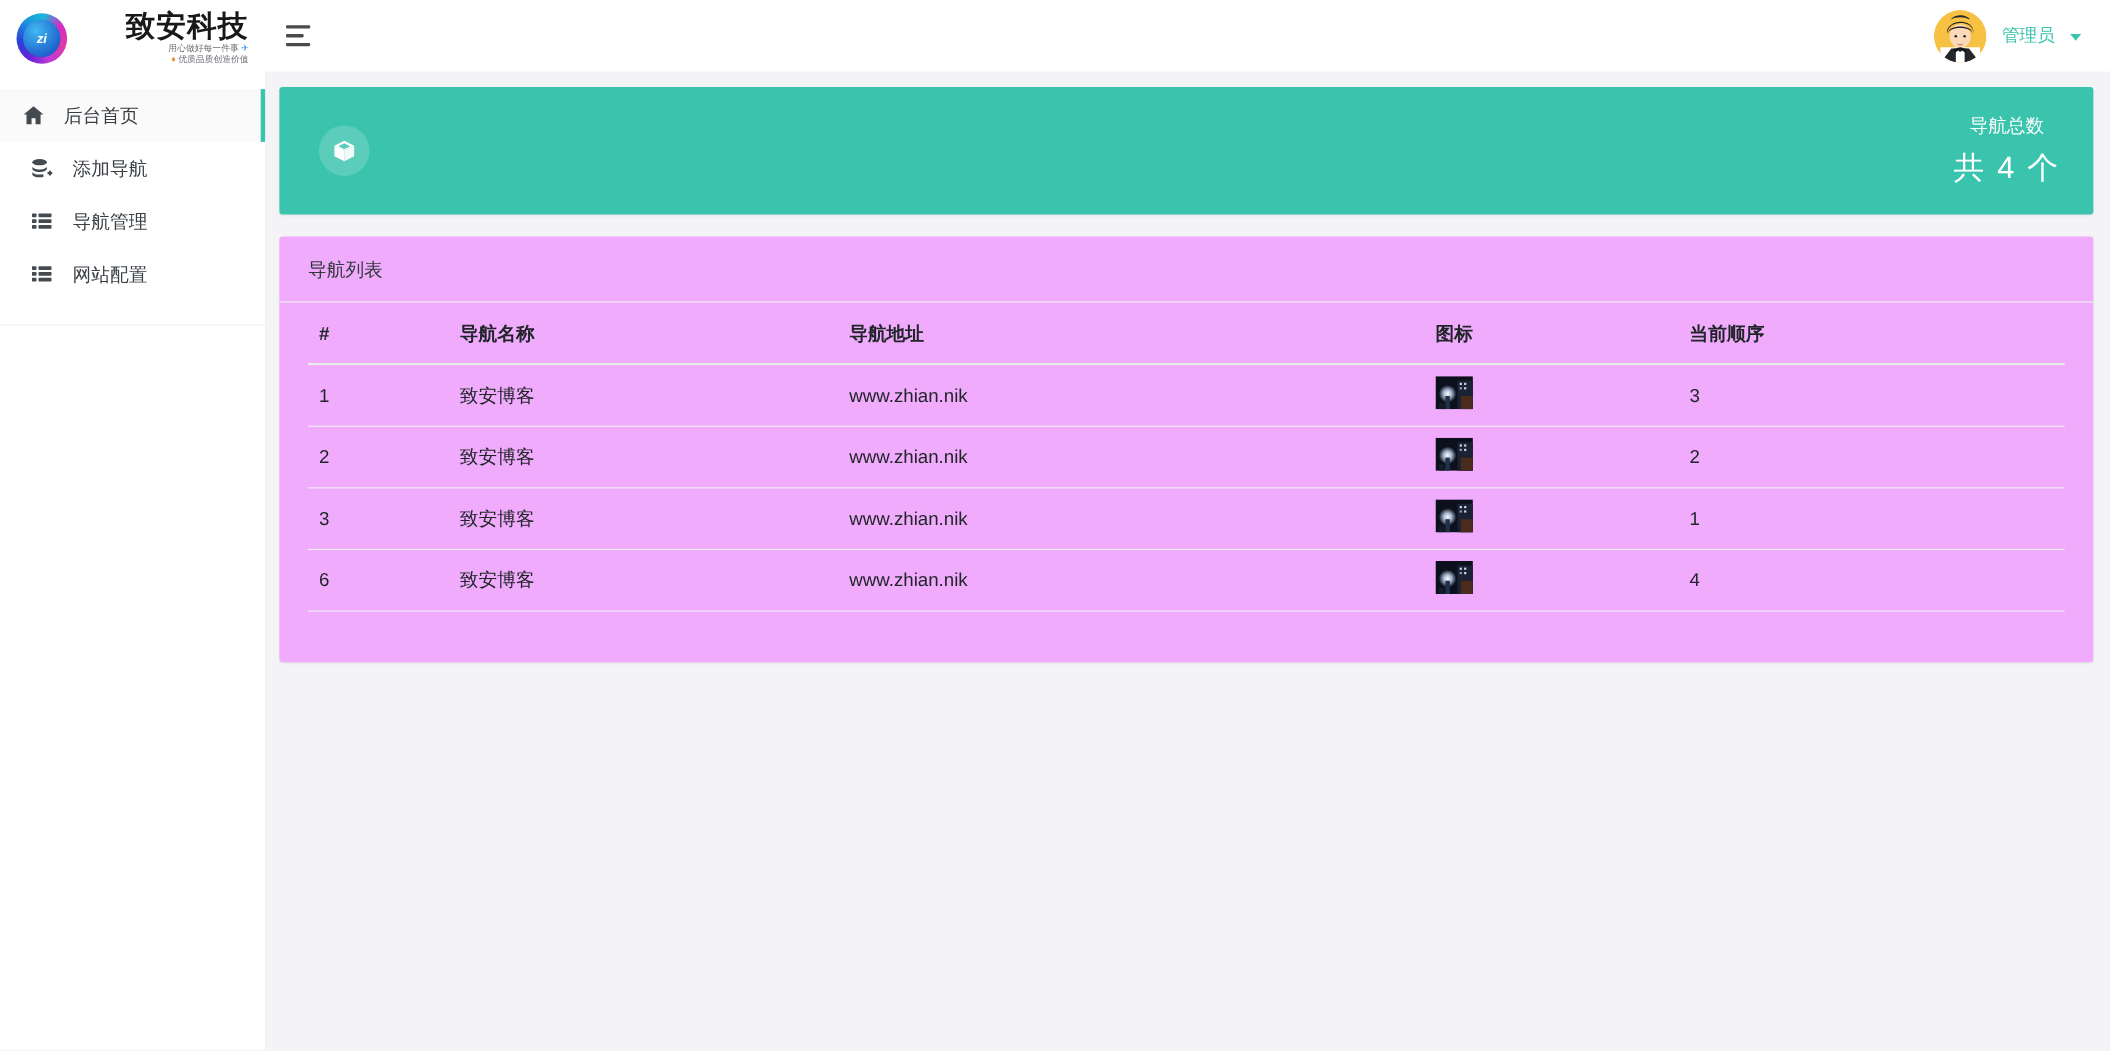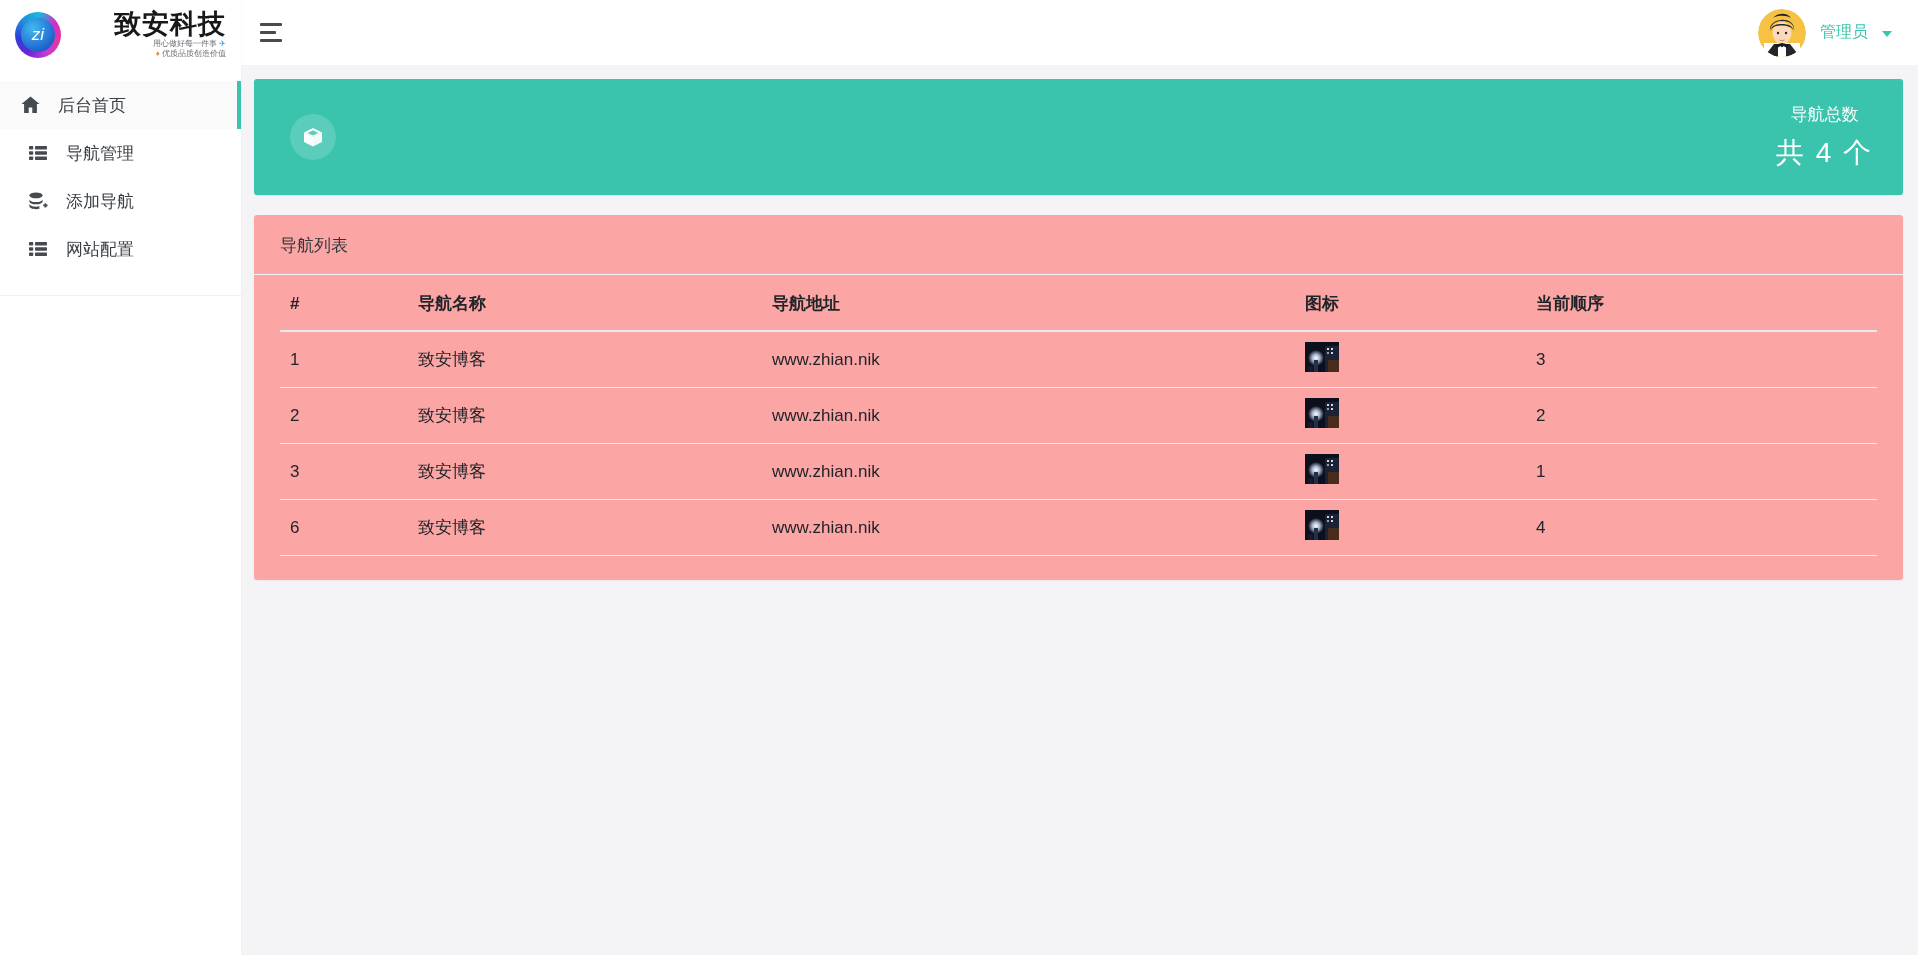--- a/index.html
+++ b/index.html
@@ -15,21 +15,21 @@
   }
   .logo { height:65px; display:flex; align-items:center; justify-content:center; gap:9px; padding-top:4px; }
   .logo-badge {
     width:46px; height:46px; border-radius:50%;
     background:conic-gradient(from 210deg,#6a23d8,#2b3fd8,#1e8fe0,#17b9d8,#d62bc8,#e0399f,#c23bd8,#6a23d8);
     display:flex; align-items:center; justify-content:center; flex:0 0 auto;
   }
   .logo-badge-inner {
     width:34px; height:34px; border-radius:50%;
     background:radial-gradient(circle at 35% 30%,#41b9f0,#1d5ecb 75%);
-    color:#fff; font-weight:normal; font-style:italic; font-size:17px;
+    color:#fff; font-weight:bold; font-style:italic; font-size:12px;
     display:flex; align-items:center; justify-content:center;
   }
   .logo-text-wrap { display:flex; flex-direction:column;margin-left:44px; }
   .logo-name { font-size:27px; font-weight:bold; color:#17181a; letter-spacing:1px; line-height:1.05; }
   .logo-tag { font-size:8px; color:#6b6f76; line-height:1.25; white-space:nowrap;text-align:right; }
   .logo-tag.t2 { text-align:right; }
   .tag-ico-blue { color:#3d9ae8; font-size:8px; }
   .tag-ico-orange { color:#e8923d; font-size:8px; }
 
   .menu { margin-top:16px; }
@@ -68,22 +68,22 @@
   }
   .banner-icon-circle {
     width:46px; height:46px; border-radius:50%; background:rgba(255,255,255,.17);
     display:flex; align-items:center; justify-content:center;
   }
   .banner-stat { text-align:center; color:#fff; }
   .banner-stat .label { font-size:17px; opacity:.96; margin-bottom:8px; }
   .banner-stat .value { font-size:28px; letter-spacing:2px; }
 
   .card {
-    margin:20px 15px 0 13px; background:#fca5a5; border-radius:3px;
-    box-shadow:0 1px 2px rgba(0,0,0,.05); padding-bottom:24px;
+    margin:20px 15px 0 13px; background:#f0abfc; border-radius:3px;
+    box-shadow:0 1px 2px rgba(0,0,0,.05); padding-bottom:46px;
   }
   .card-header { padding:19px 26px 17px 26px; border-bottom:1px solid #f1f2f4; }
   .card-title { font-size:17px; color:#33383d; }
   .table-wrap { padding:0 26px; }
   table { width:100%; border-collapse:collapse; table-layout:fixed; }
   col.c1{ width:128px; } col.c2{ width:354px; } col.c3{ width:533px; } col.c4{ width:231px; }
   th {
     text-align:left; font-size:17px; font-weight:bold; color:#212529;
     padding:17px 10px 15px 10px; border-bottom:2px solid #e8ebee;
   }
@@ -109,47 +109,47 @@
   </div>
 
   <nav class="menu">
     <div class="menu-item active">
       <span class="mi-icon">
         <svg width="19" height="18" viewBox="0 0 19 18">
             <path d="M9.5 0.5 L18.5 8 h-2.6 v9 h-4.6 v-5.4 h-3.6 V17 H3.1 V8 H0.5 Z" fill="#454a50"></path>
           </svg>
       </span>
       <span class="mi-label">后台首页</span>
+    </div>
+    <div class="menu-item">
+      <span class="mi-icon">
+        <svg width="20" height="18" viewBox="0 0 20 18">
+          <ellipse cx="8" cy="3.4" rx="6.6" ry="2.9" fill="#454a50"></ellipse>
+          <path d="M1.4 7.2c0 1.6 3 2.9 6.6 2.9s6.6-1.3 6.6-2.9v2.2c0 1.6-3 2.9-6.6 2.9s-6.6-1.3-6.6-2.9z" fill="#454a50"></path>
+          <path d="M1.4 11.8c0 1.6 3 2.9 6.6 2.9 1.2 0 2.4-.15 3.4-.4v2.5c-1 .25-2.2.4-3.4.4-3.6 0-6.6-1.3-6.6-2.9z" fill="#454a50"></path>
+          <rect x="15.2" y="12.4" width="4.4" height="1.9" rx=".4" fill="#454a50"></rect>
+          <rect x="16.45" y="11.15" width="1.9" height="4.4" rx=".4" fill="#454a50"></rect>
+        </svg>
+      </span>
+      <span class="mi-label">添加导航</span>
     </div>
     <div class="menu-item">
       <span class="mi-icon">
         <svg width="18" height="16" viewBox="0 0 18 16">
           <g fill="#454a50">
             <rect x="0" y="1" width="4.2" height="3.4" rx=".7"></rect>
               <rect x="6" y="1" width="12" height="3.4" rx=".7"></rect>
             <rect x="0" y="6.3" width="4.2" height="3.4" rx=".7"></rect>
               <rect x="6" y="6.3" width="12" height="3.4" rx=".7"></rect>
             <rect x="0" y="11.6" width="4.2" height="3.4" rx=".7"></rect>
               <rect x="6" y="11.6" width="12" height="3.4" rx=".7"></rect>
           </g>
         </svg>
       </span>
       <span class="mi-label">导航管理</span>
-    </div>
-    <div class="menu-item">
-      <span class="mi-icon">
-        <svg width="20" height="18" viewBox="0 0 20 18">
-          <ellipse cx="8" cy="3.4" rx="6.6" ry="2.9" fill="#454a50"></ellipse>
-          <path d="M1.4 7.2c0 1.6 3 2.9 6.6 2.9s6.6-1.3 6.6-2.9v2.2c0 1.6-3 2.9-6.6 2.9s-6.6-1.3-6.6-2.9z" fill="#454a50"></path>
-          <path d="M1.4 11.8c0 1.6 3 2.9 6.6 2.9 1.2 0 2.4-.15 3.4-.4v2.5c-1 .25-2.2.4-3.4.4-3.6 0-6.6-1.3-6.6-2.9z" fill="#454a50"></path>
-          <rect x="15.2" y="12.4" width="4.4" height="1.9" rx=".4" fill="#454a50"></rect>
-          <rect x="16.45" y="11.15" width="1.9" height="4.4" rx=".4" fill="#454a50"></rect>
-        </svg>
-      </span>
-      <span class="mi-label">添加导航</span>
     </div>
     <div class="menu-item">
       <span class="mi-icon">
         <svg width="18" height="16" viewBox="0 0 18 16">
           <g fill="#454a50">
             <rect x="0" y="1" width="4.2" height="3.4" rx=".7"></rect>
               <rect x="6" y="1" width="12" height="3.4" rx=".7"></rect>
             <rect x="0" y="6.3" width="4.2" height="3.4" rx=".7"></rect>
               <rect x="6" y="6.3" width="12" height="3.4" rx=".7"></rect>
             <rect x="0" y="11.6" width="4.2" height="3.4" rx=".7"></rect>

